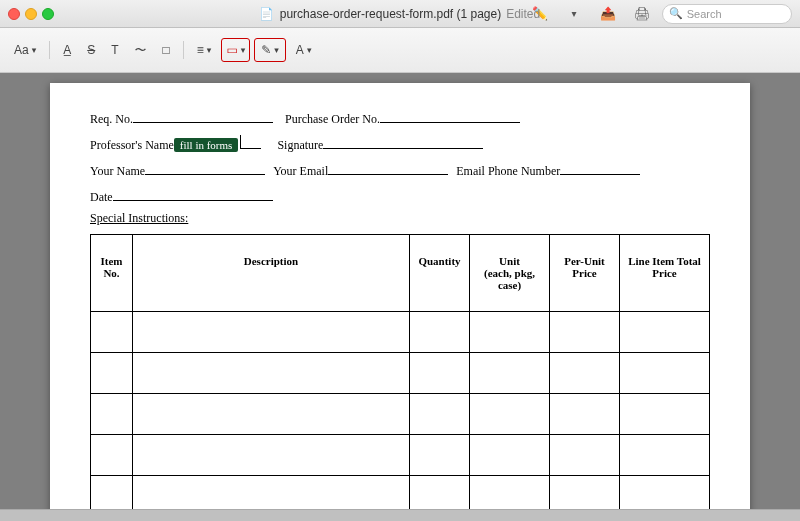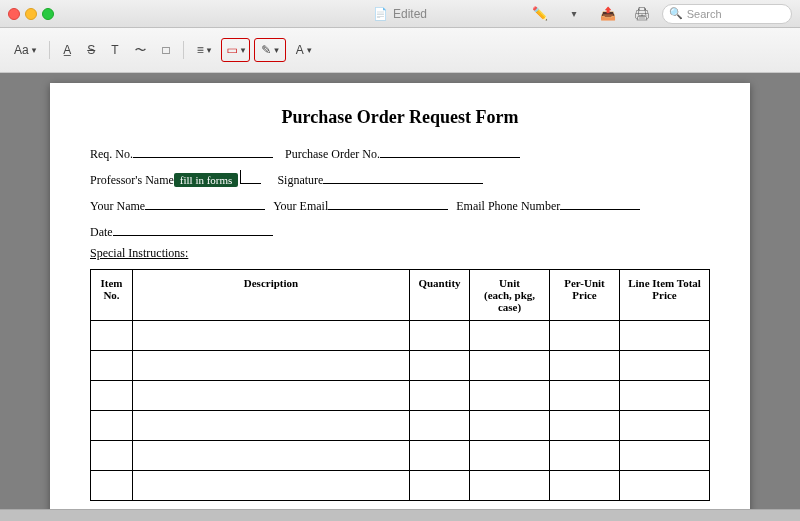--- a/index.html
+++ b/index.html
@@ -188,21 +188,21 @@
     
     .order-table {
       width: 100%;
       border-collapse: collapse;
       font-size: 11px;
       font-family: 'Times New Roman', Times, serif;
       margin-bottom: 10px;
     }
     .order-table th, .order-table td {
       border: 1px solid #000;
-      padding: 7px 4px;
+      padding: 20px 4px;
       vertical-align: top;
       min-height: 20px;
     }
     .order-table th {
       text-align: center;
       font-weight: bold;
       background: #fff;
     }
     .order-table td {
       height: 30px;
@@ -227,20 +227,21 @@
 <body>
 
 <div class="titlebar">
   <div class="traffic-lights">
     <span class="tl tl-red"></span>
     <span class="tl tl-yellow"></span>
     <span class="tl tl-green"></span>
   </div>
   <div class="titlebar-center">
     <span>📄</span>
+    <span>purchase-order-request-form.pdf (1 page)</span>
     <span style="color:#888;">Edited</span>
   </div>
   <div class="titlebar-right">
     <div class="tb-icon-btn">✏️</div>
     <div class="tb-icon-btn" style="font-size:10px;">▾</div>
     <div class="tb-icon-btn">📤</div>
     <div class="tb-icon-btn">🖨</div>
     <div class="search-box">
       <span>🔍</span>
       <span>Search</span>
@@ -284,21 +285,20 @@
   </button>
   <button class="toolbar-btn">
     <span>A</span>
     <span style="font-size:9px;">▾</span>
   </button>
 </div>
 
 <div class="pdf-area">
   <div class="pdf-page">
 
-    <div class="form-title">Purchase Order Request Form</div>
 
     <div class="form-row">
       <span class="form-label">Req. No.</span>
       <div class="form-line" style="min-width:140px; max-width:140px;"></div>
       <span style="margin-left:12px;"></span>
       <span class="form-label">Purchase Order No.</span>
       <div class="form-line" style="min-width:140px; max-width:140px;"></div>
     </div>
 
 

